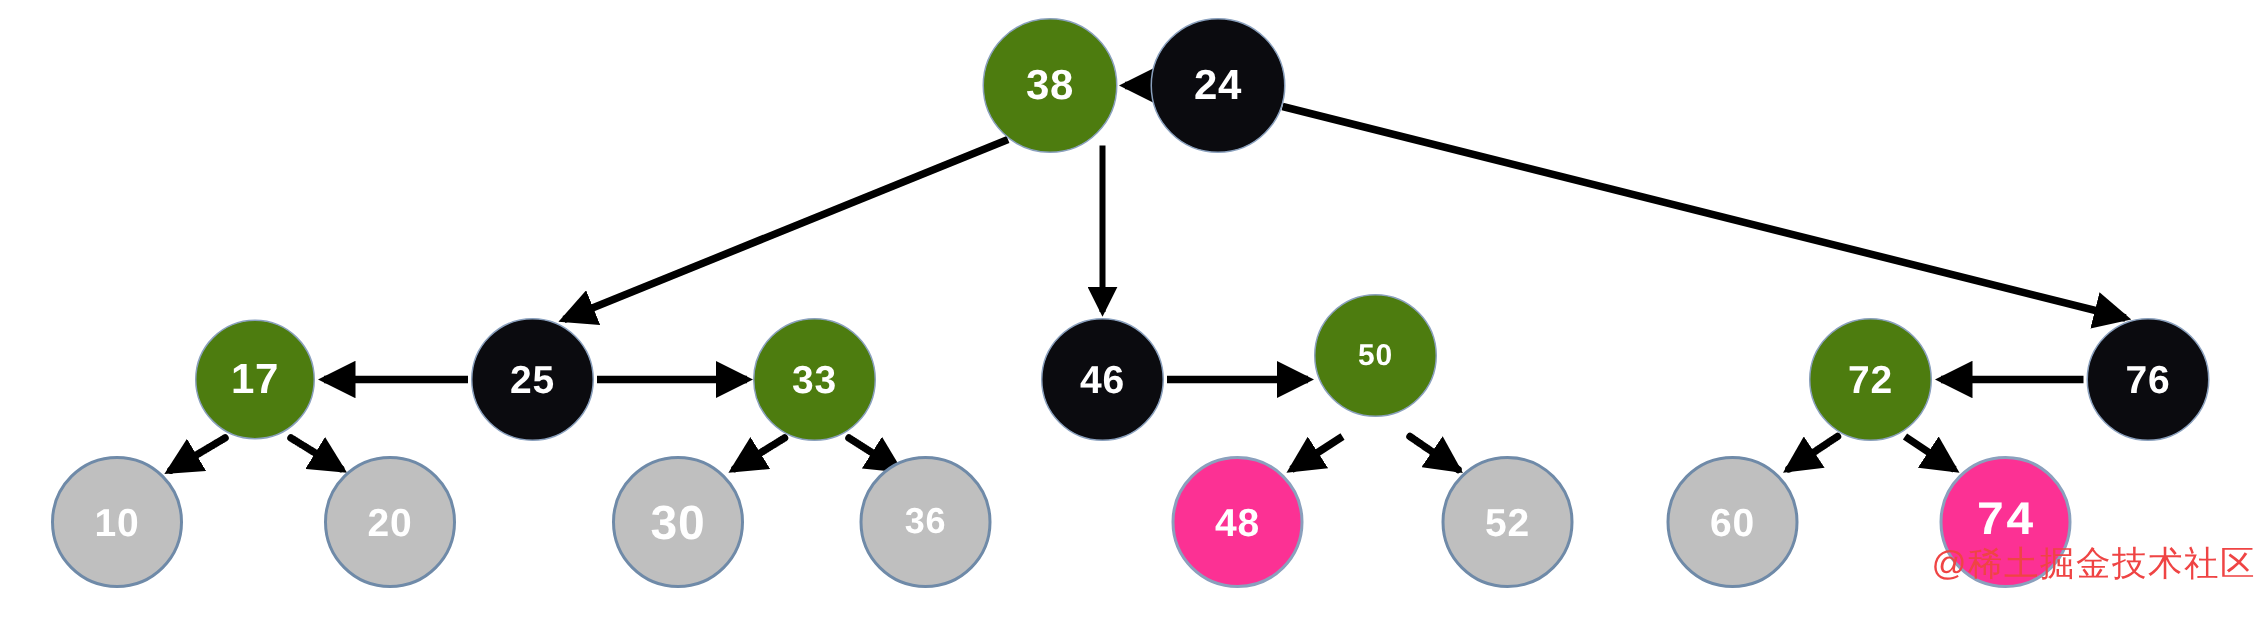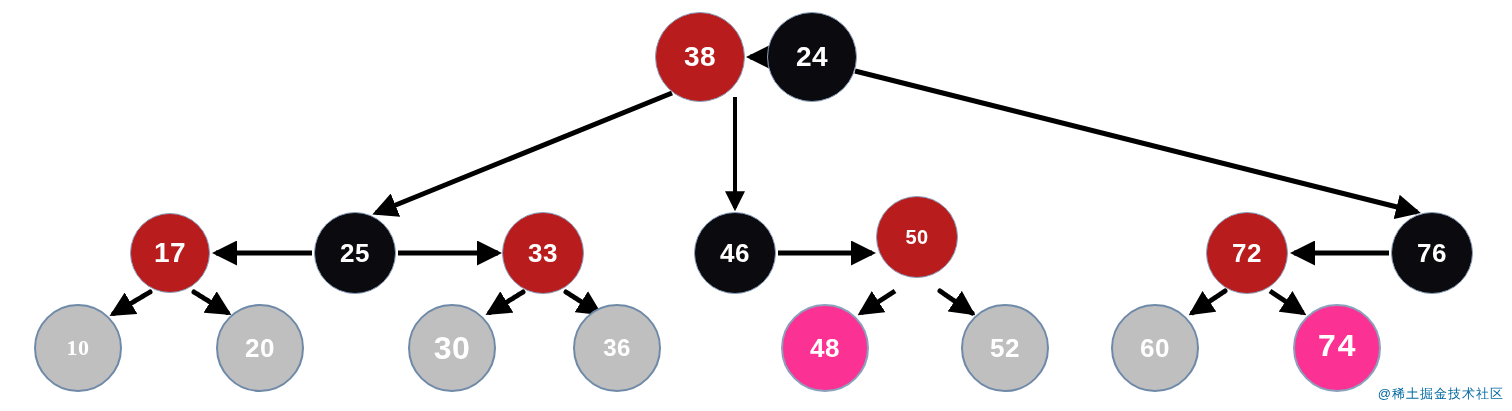--- a/index.html
+++ b/index.html
@@ -34,42 +34,42 @@
     color: #ffffff;
     font-weight: bold;
     letter-spacing: 0.5px;
     user-select: none;
   }
   .node span {
     display: block;
     line-height: 1;
   }
   .node-red {
-    background: #b91c1c;
+    background: #4d7c0f;
     border: 1.5px solid #8aa0bd;
   }
   .node-black {
     background: #0b0b0f;
     border: 1.5px solid #8aa0bd;
   }
   .node-gray {
     background: #bfbfbf;
     border: 2px solid #6f8aa8;
   }
   .node-pink {
     background: #fc3194;
     border: 2px solid #8aa0bd;
     text-align: right;
   }
   .watermark {
     position: absolute;
     right: 8px;
-    bottom: 8px;
-    color: #0369a1;
-    font-size: 13px;
+    bottom: 20px;
+    color: #ef4444;
+    font-size: 23px;
     letter-spacing: 1px;
     white-space: nowrap;
     user-select: none;
   }
 </style>
 </head>
 <body>
 
 <div id="canvas">
 
@@ -120,21 +120,21 @@
       </div>
       <div class="node node-red" style="left: 876px; top: 196px; width: 82px; height: 82px; font-size: 20px;">
         <span>50</span>
       </div>
       <div class="node node-red" style="left: 1206px; top: 212px; width: 82px; height: 82px; font-size: 26px;">
         <span>72</span>
       </div>
       <div class="node node-black" style="left: 1391px; top: 212px; width: 82px; height: 82px; font-size: 26px;">
         <span>76</span>
       </div>
-      <div class="node node-gray" style="left: 34px; top: 304px; width: 88px; height: 88px; font-size: 22px; font-family: Liberation Serif, serif;">
+      <div class="node node-gray" style="left: 34px; top: 304px; width: 88px; height: 88px; font-size: 26px;">
         <span>10</span>
       </div>
       <div class="node node-gray" style="left: 216px; top: 304px; width: 88px; height: 88px; font-size: 26px;">
         <span>20</span>
       </div>
       <div class="node node-gray" style="left: 408px; top: 304px; width: 88px; height: 88px; font-size: 32px;">
         <span>30</span>
       </div>
       <div class="node node-gray" style="left: 573px; top: 304px; width: 88px; height: 88px; font-size: 24px; justify-content: center;">
         <span>36</span>

